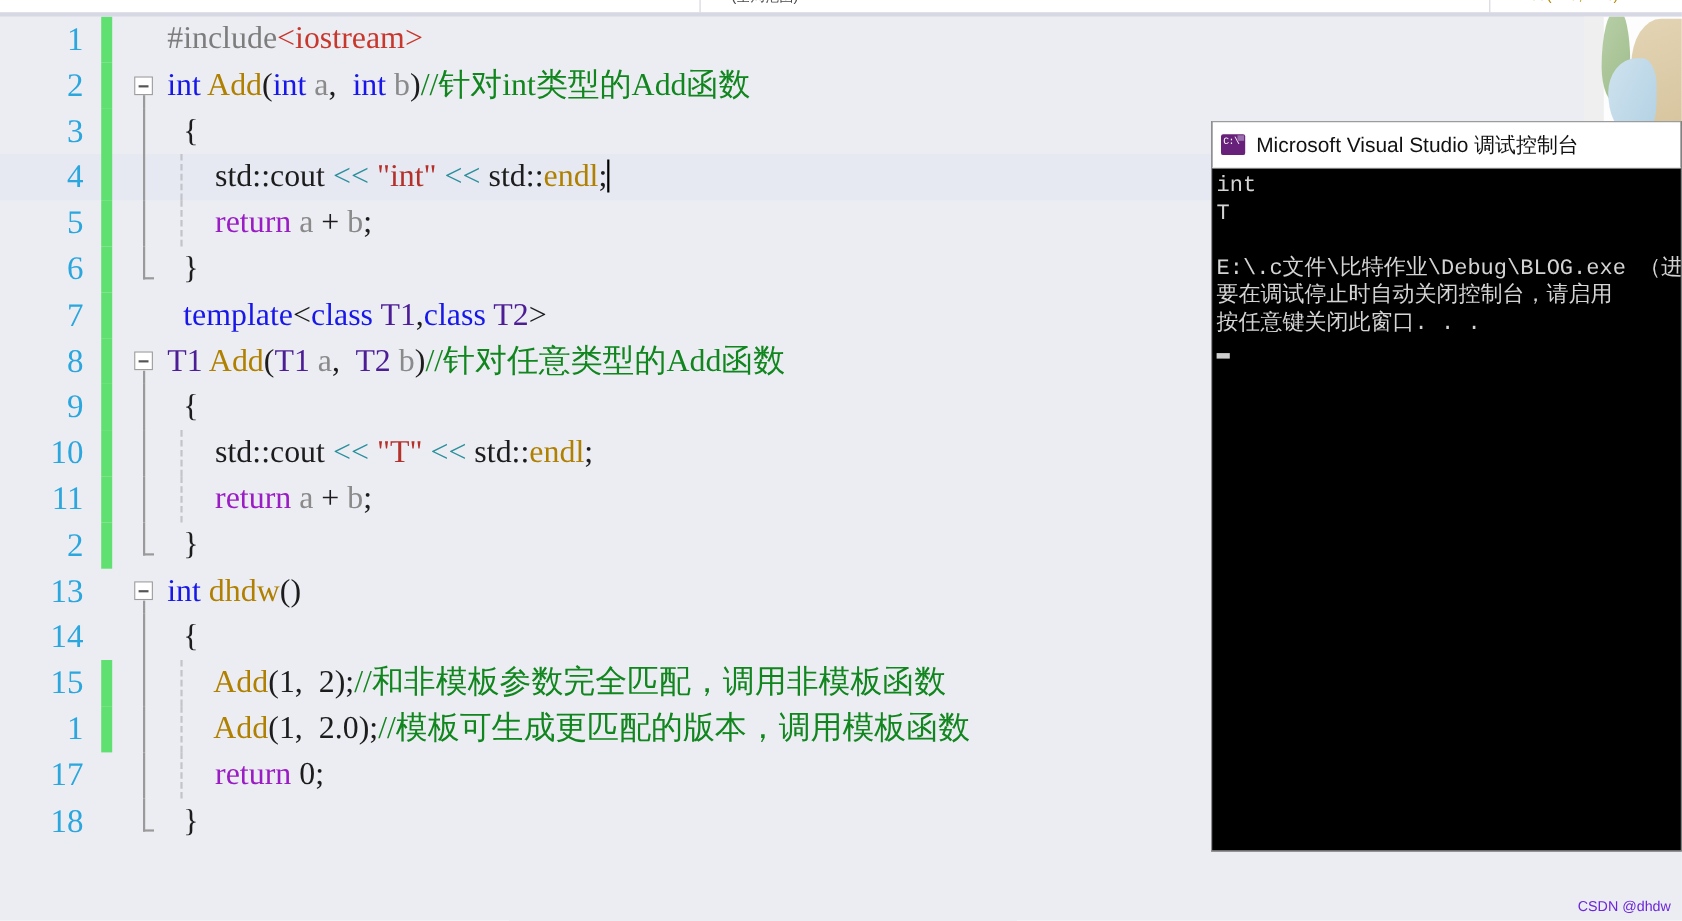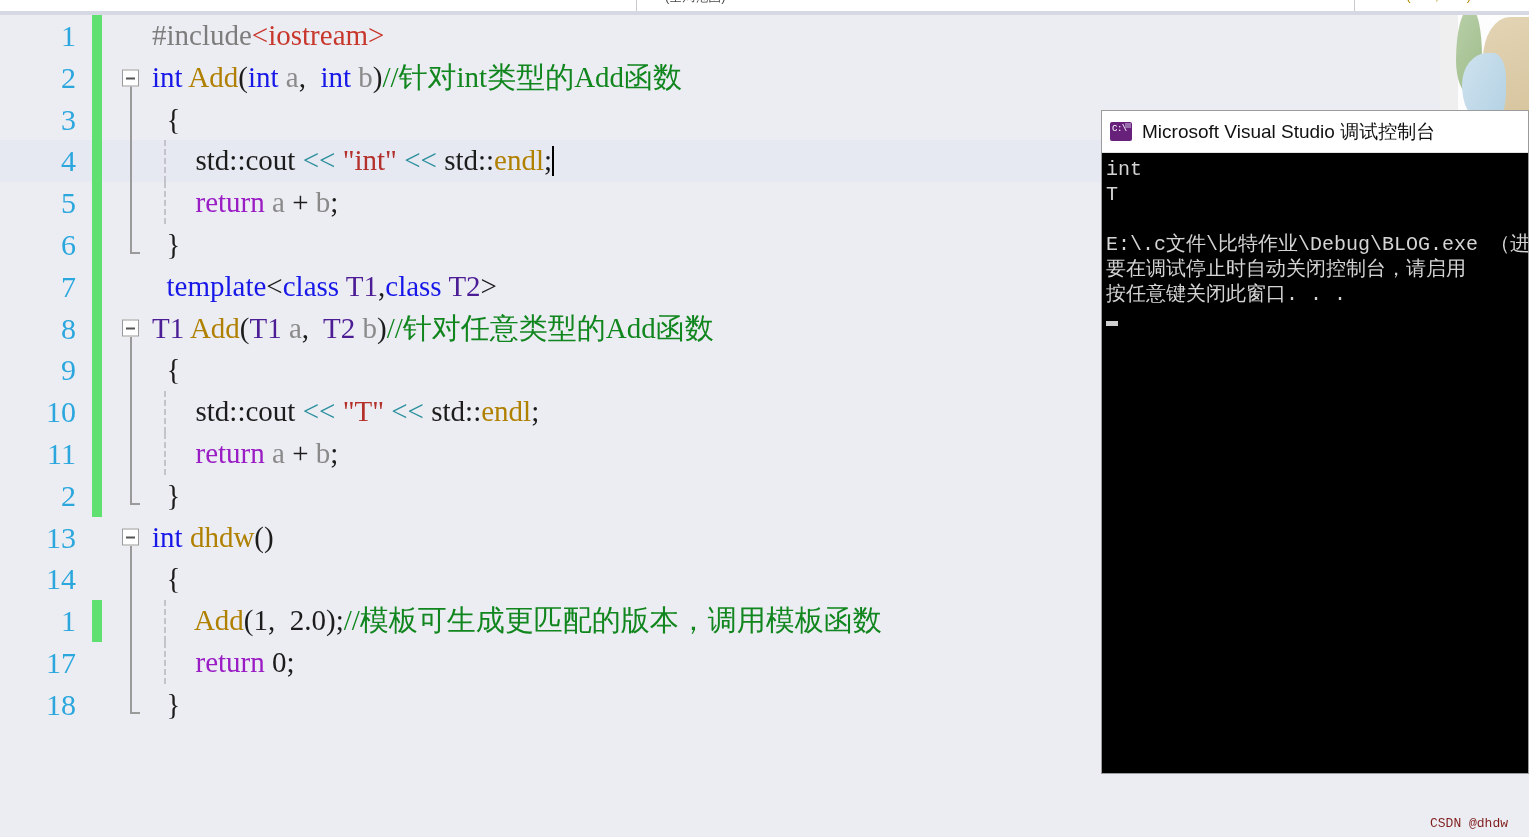--- a/index.html
+++ b/index.html
@@ -286,25 +286,25 @@
   }
   .console-cursor {
     display: inline-block;
     width: 12px;
     height: 5px;
     background: #cfcfcf;
     margin-top: 14px;
   }
   .watermark {
     position: absolute;
-    right: 21px;
+    right: 10px;
     bottom: 6px;
-    font-family: Liberation Mono, monospace;
+    font-family: Liberation Sans, sans-serif;
     font-size: 13px;
-    color: #7f1d1d;
+    color: #6d28d9;
     z-index: 70;
   }
 </style>
 </head>
 <body>
 
 <div id="root">
 
   <div class="nav-strip">
     <div class="nav-cell nav-cell-1">
@@ -443,20 +443,30 @@
       <div class="code-row">
         <div class="lineno">14</div>
         <div class="changebar"></div>
         <div class="gutter-gap"></div>
         <div class="foldcol">
           <div class="fold-line full"></div>
         </div>
         <div class="code-text"><span class="plain">  {</span></div>
       </div>
       <div class="code-row">
+        <div class="lineno">15</div>
+        <div class="changebar on"></div>
+        <div class="gutter-gap"></div>
+        <div class="foldcol">
+          <div class="fold-line full"></div>
+        </div>
+        <div class="code-text"><span class="plain">      </span><span class="fn">Add</span><span class="plain">(</span><span class="num">1,  2</span><span class="plain">);</span><span class="cmt">//和非模板参数完全匹配，调用非模板函数</span></div>
+        <div class="indentguide"></div>
+      </div>
+      <div class="code-row">
         <div class="lineno">1</div>
         <div class="changebar on"></div>
         <div class="gutter-gap"></div>
         <div class="foldcol">
           <div class="fold-line full"></div>
         </div>
         <div class="code-text"><span class="plain">      </span><span class="fn">Add</span><span class="plain">(</span><span class="num">1,  2.0</span><span class="plain">);</span><span class="cmt">//模板可生成更匹配的版本，调用模板函数</span></div>
         <div class="indentguide"></div>
       </div>
       <div class="code-row">

